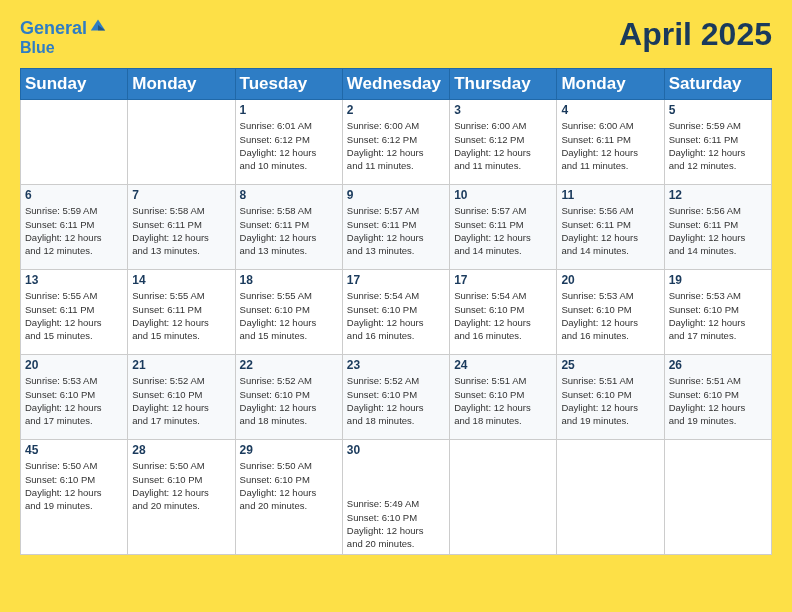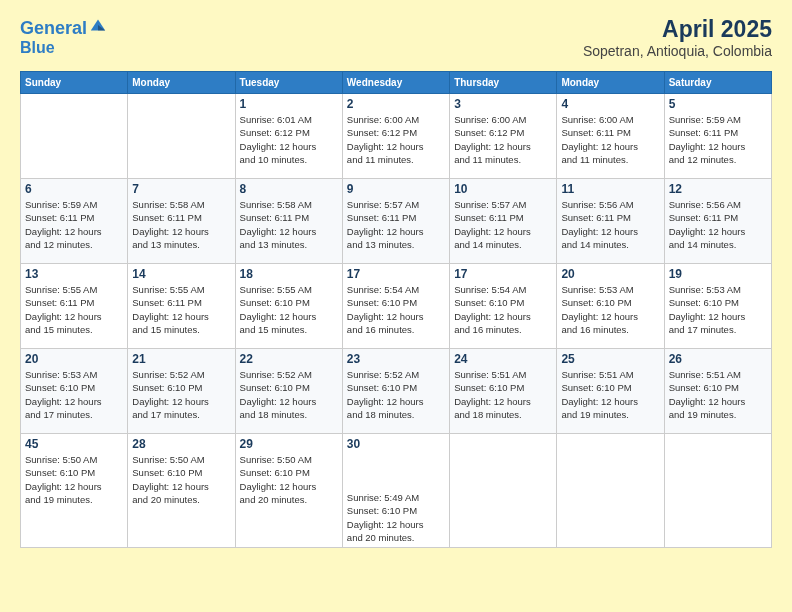--- a/index.html
+++ b/index.html
@@ -7,21 +7,21 @@
       font-family: Arial, sans-serif;
       background: #fff;
       width: 792px;
       height: 612px;
       overflow: hidden;
     }
     .page {
       width: 792px;
       min-height: 612px;
       padding: 16px 20px 10px 20px;
-      background: #fef9c3;
+      background: #fde047;
     }
     .header {
       display: flex;
       justify-content: space-between;
       align-items: flex-start;
       margin-bottom: 12px;
     }
     .logo {
       display: flex;
       align-items: center;
@@ -37,37 +37,37 @@
     }
     .logo-icon {
       width: 18px;
       height: 18px;
       margin-left: 2px;
     }
     .title-block {
       text-align: right;
     }
     .month-title {
-      font-size: 23px;
+      font-size: 32px;
       font-weight: bold;
       color: #1a3a5c;
     }
     .subtitle {
       font-size: 14px;
       color: #444;
     }
     .calendar {
       width: 100%;
       border-collapse: collapse;
       font-size: 10px;
     }
     .calendar thead tr th {
       background: #2e7dc5;
       color: #fff;
-      font-size: 10px;
+      font-size: 17px;
       font-weight: bold;
       padding: 5px 4px;
       text-align: left;
       border: 1px solid #2068a8;
     }
     .calendar tbody tr td {
       border: 1px solid #ccc;
       vertical-align: top;
       padding: 3px 4px;
       height: 85px;
@@ -107,21 +107,20 @@
                 <polygon points="10,10 18,16 10,16" fill="#1a3a5c" opacity="0.6"></polygon>
               </svg>
           </div>
           <div></div>
         </div>
         <div class="logo-text" style="color:#2e7dc5;font-size:16px;">Blue</div>
       </div>
     </div>
     <div class="title-block">
       <div class="month-title">April 2025</div>
-      <div class="subtitle">Sopetran, Antioquia, Colombia</div>
     </div>
   </div>
 
   <table class="calendar">
     <thead>
       <tr>
       <th>Sunday</th>
           <th>Monday</th>
           <th>Tuesday</th>
           <th>Wednesday</th>

